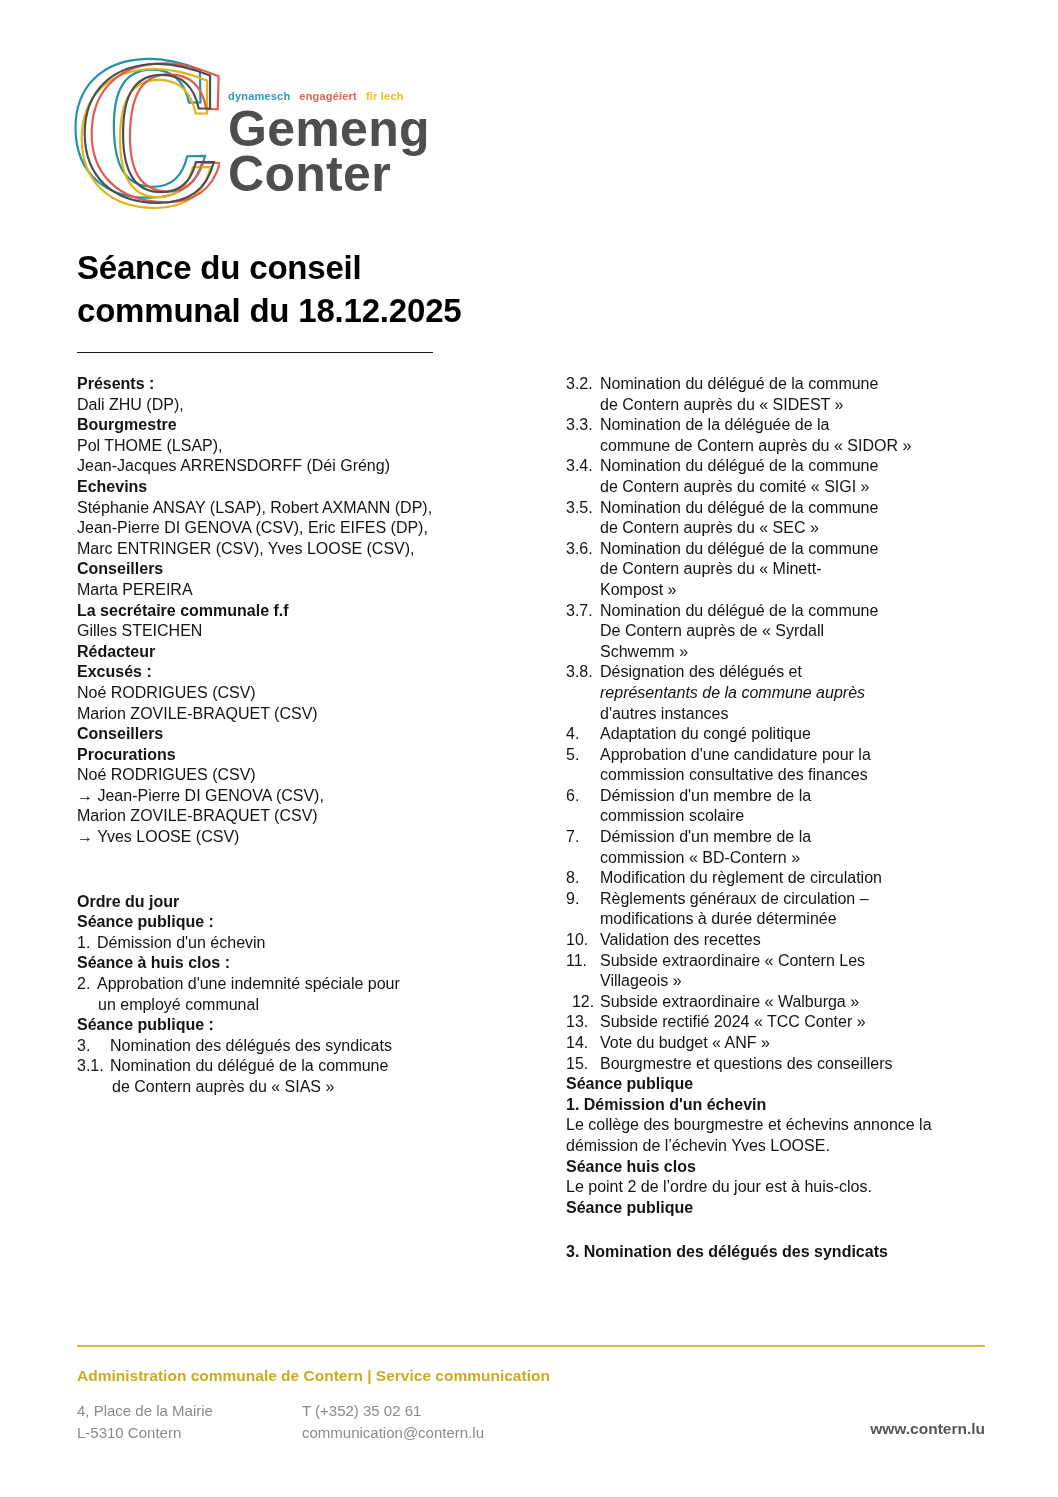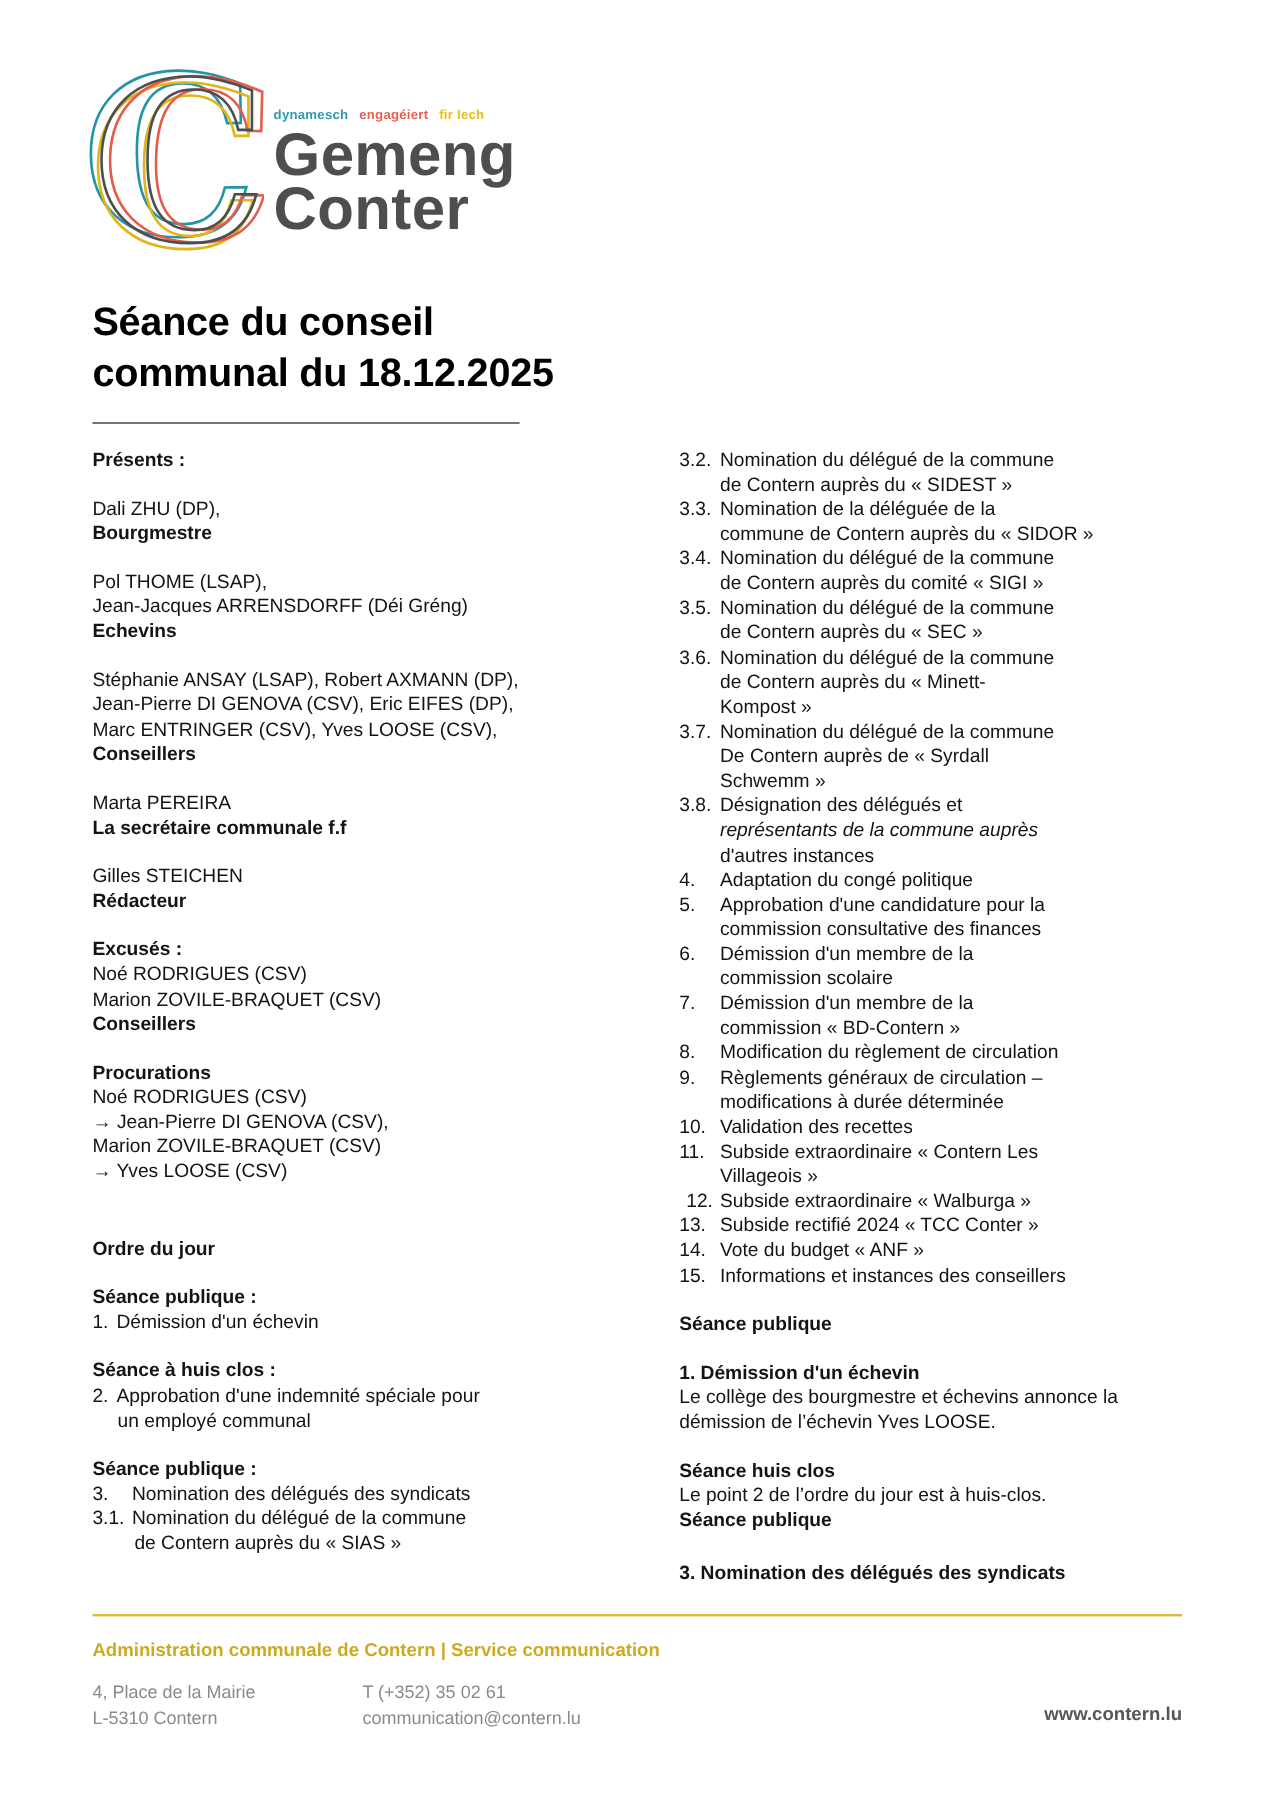--- a/index.html
+++ b/index.html
@@ -41,21 +41,21 @@
     position:absolute; left:77px; top:246px;
     font-size:33px; font-weight:bold; line-height:43px;
     color:#000; letter-spacing:-.2px; white-space:nowrap;
   }
   .title-rule { position:absolute; left:77px; top:352px; width:356px; height:1px; background:#1a1a1a; }
 
   
   .col { position:absolute; top:374px; font-size:16px; line-height:20.6px; }
   .col-left  { left:77px;  width:482px; }
   .col-right { left:566px; width:448px; }
-  .para + .para { margin-top:20px; }
+  .para + .para { }
   .line { white-space:nowrap; }
   .line.bold { font-weight:bold; }
   .num { display:inline-block; }
 
   
   .footer-rule { position:absolute; left:77px; top:1345px; width:908px; height:1.5px; background:var(--gold-line,#d9bc3c); }
   .service {
     position:absolute; left:77px; top:1367px;
     font-size:15.5px; font-weight:bold; color:var(--gold,#ccaa22); white-space:nowrap;
   }
@@ -180,21 +180,21 @@
         <div class="line" style="padding-left: 34px;">commission « BD-Contern »</div>
         <div class="line"><span class="num" style="width: 34px;">8.</span><span>Modification du règlement de circulation</span></div>
         <div class="line"><span class="num" style="width: 34px;">9.</span><span>Règlements généraux de circulation –</span></div>
         <div class="line" style="padding-left: 34px;">modifications à durée déterminée</div>
         <div class="line"><span class="num" style="width: 34px;">10.</span><span>Validation des recettes</span></div>
         <div class="line"><span class="num" style="width: 34px;">11.</span><span>Subside extraordinaire « Contern Les</span></div>
         <div class="line" style="padding-left: 34px;">Villageois »</div>
         <div class="line"><span class="num" style="width: 34px; text-align: center;">12.</span><span>Subside extraordinaire « Walburga »</span></div>
         <div class="line"><span class="num" style="width: 34px;">13.</span><span>Subside rectifié 2024 « TCC Conter »</span></div>
         <div class="line"><span class="num" style="width: 34px;">14.</span><span>Vote du budget « ANF »</span></div>
-        <div class="line"><span class="num" style="width: 34px;">15.</span><span>Informations et instances des conseillers</span></div>
+        <div class="line"><span class="num" style="width: 34px;">15.</span><span>Bourgmestre et questions des conseillers</span></div>
       </div>
       <div class="para">
         <div class="line bold">Séance publique</div>
       </div>
       <div class="para">
         <div class="line bold">1. Démission d'un échevin</div>
         <div class="line">Le collège des bourgmestre et échevins annonce la</div>
         <div class="line">démission de l’échevin Yves LOOSE.</div>
       </div>
       <div class="para">

